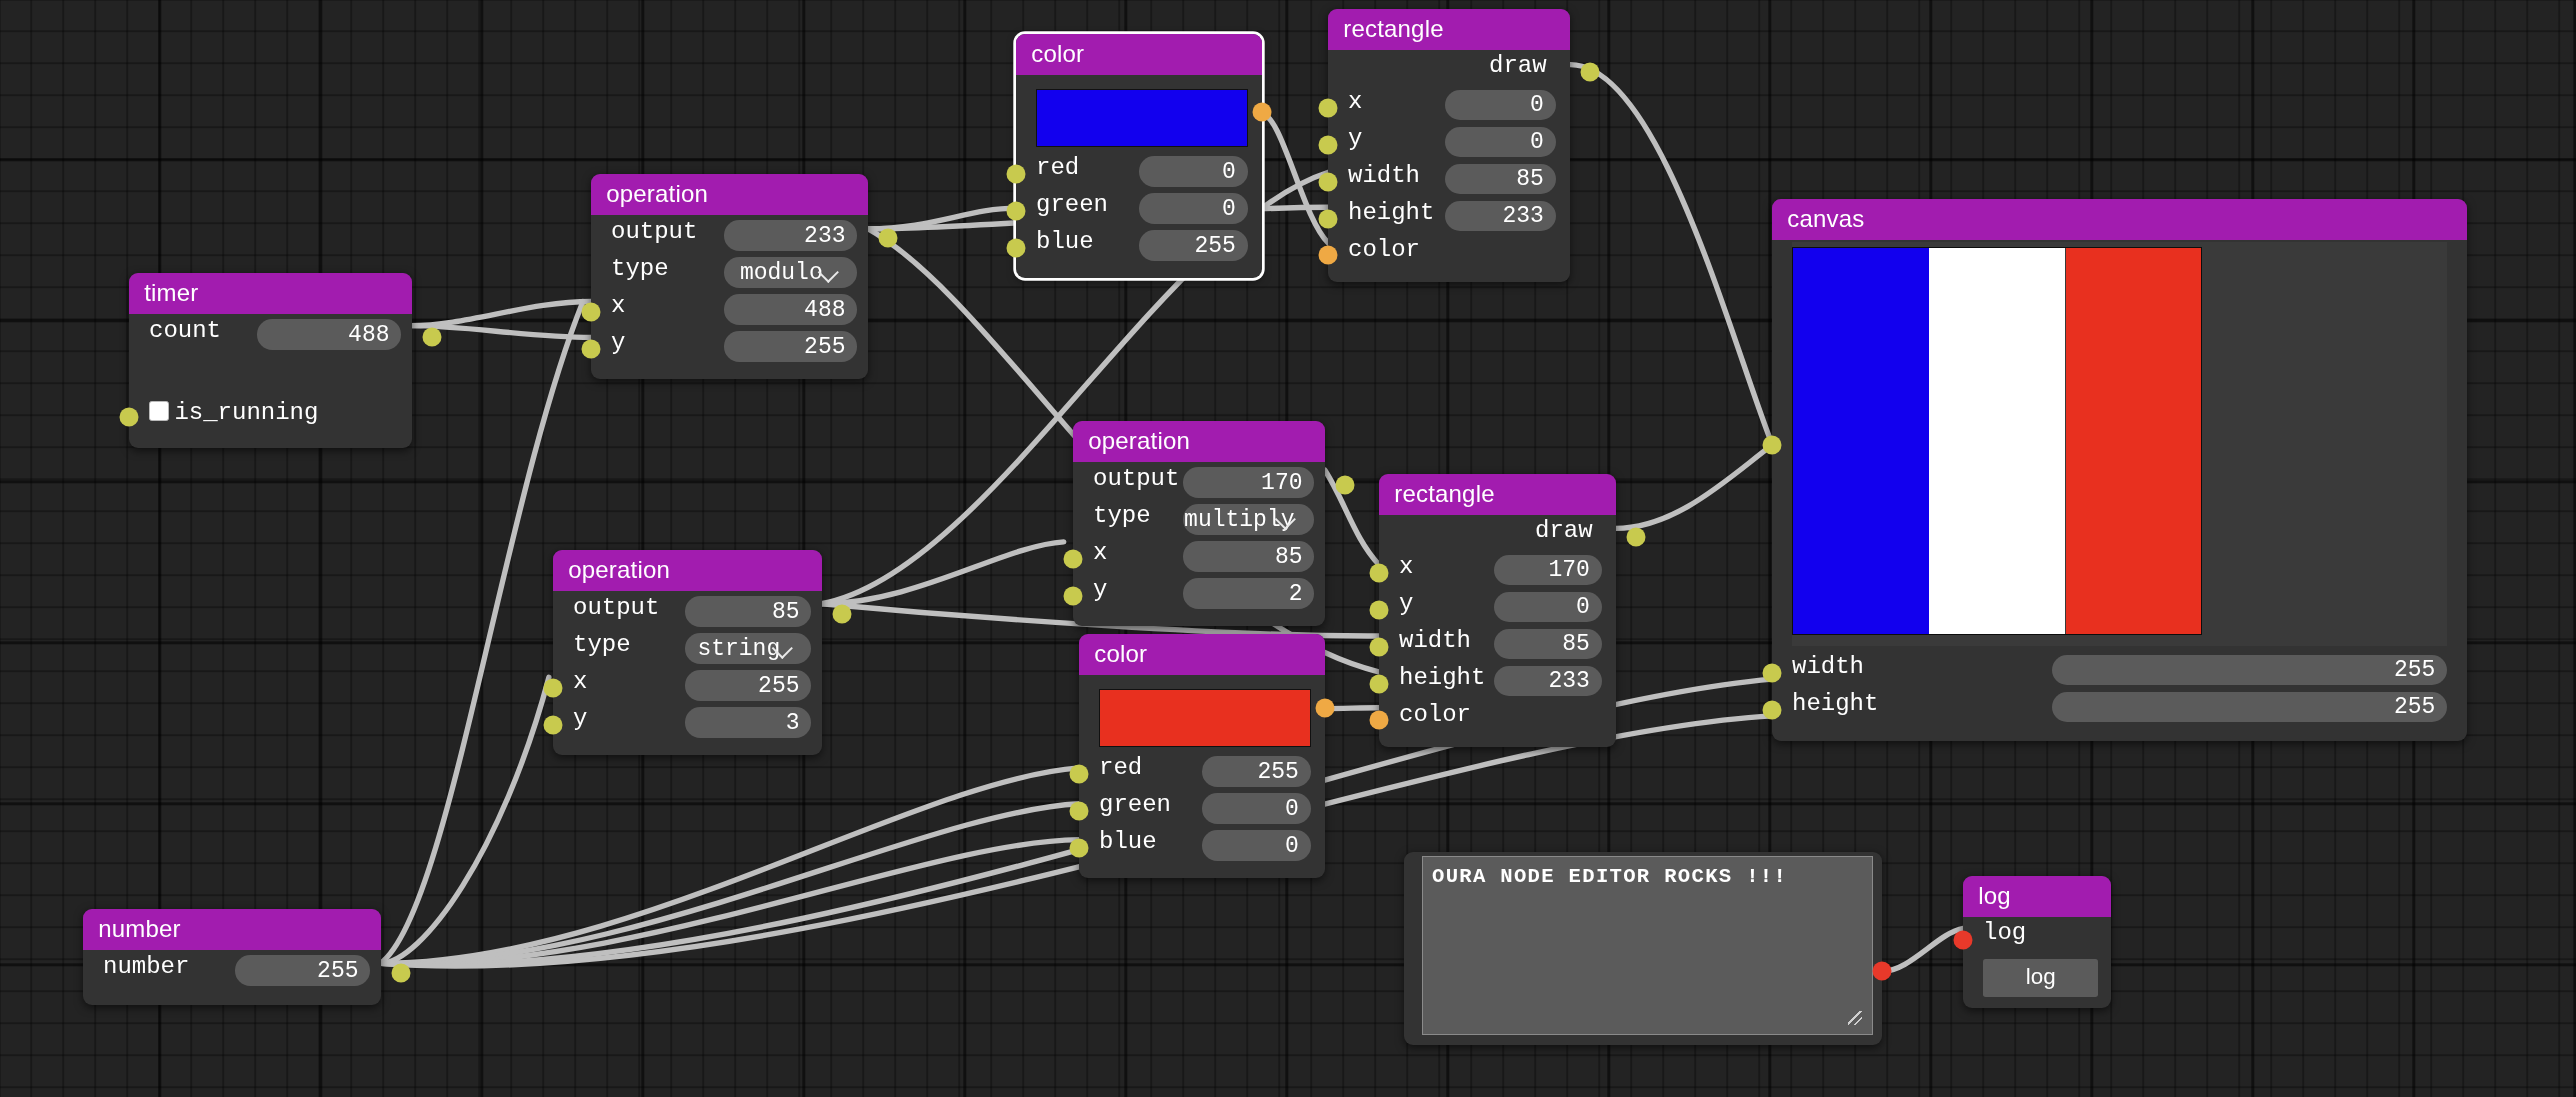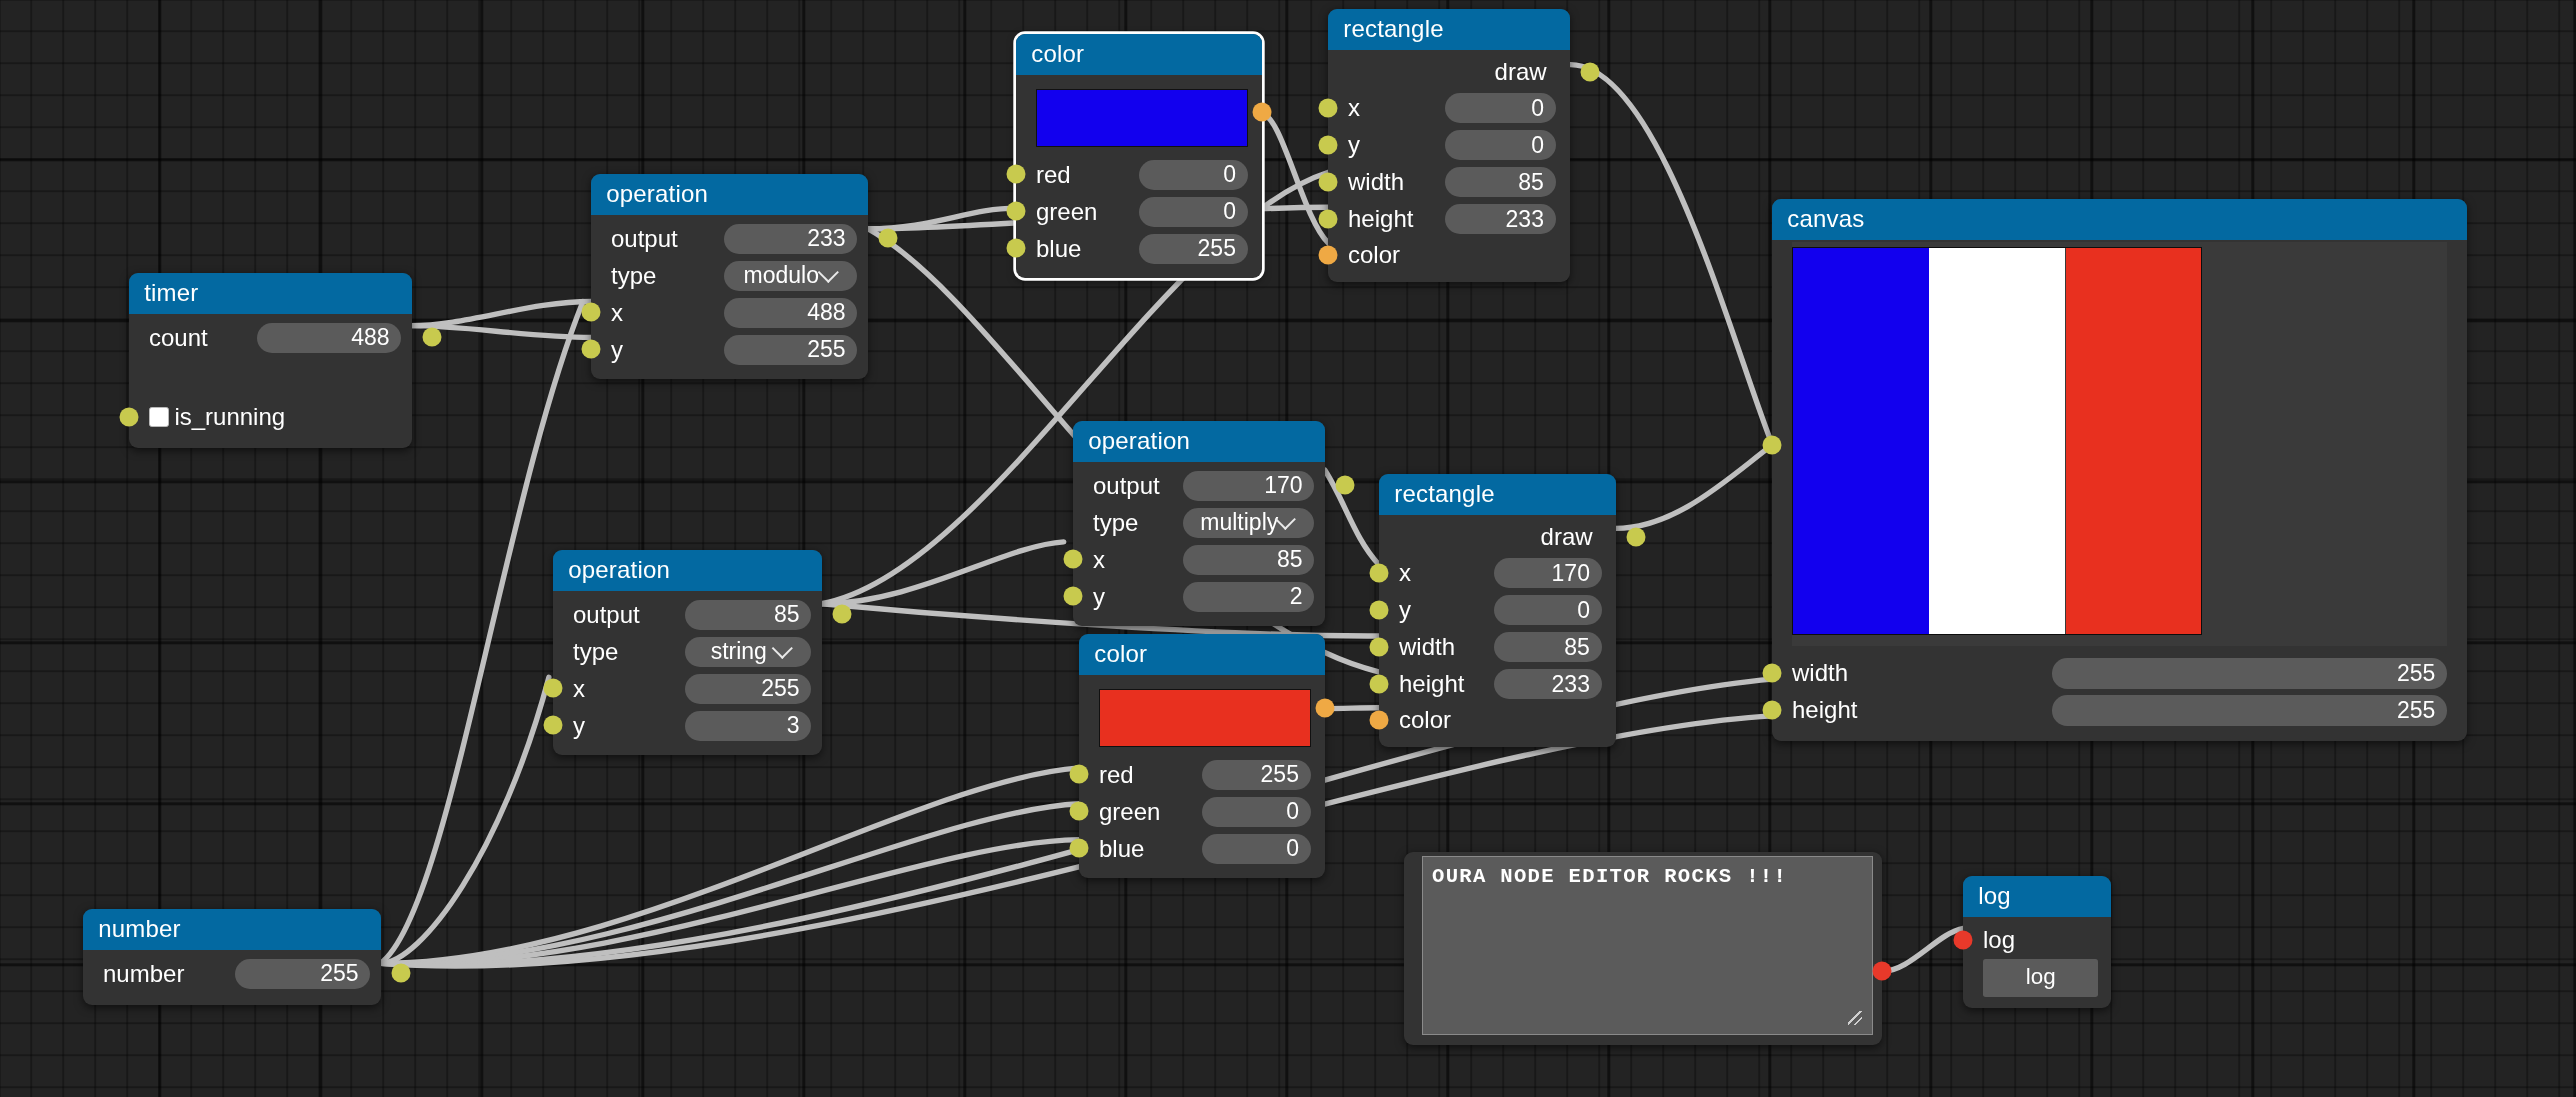--- a/index.html
+++ b/index.html
@@ -22,33 +22,34 @@
   #wires{position:absolute;left:0;top:0;width:2576px;height:1098px;pointer-events:none;}
   .node{
     position:absolute;
     background:#333333;
     border-radius:9px;
     box-shadow:0 2.7px 9px rgba(0,0,0,0.55);
     box-sizing:border-box;
   }
   .node.selected{ box-shadow:0 0 0 2.7px #ffffff, 0 2.7px 9px rgba(0,0,0,0.55); }
   .node-title{
-    background:#0369a1;
+    background:#a21caf;
     color:#ffffff;
     font-size:24px;
     line-height:1;
     padding:8px 0 9px 15.2px;
     border-radius:9px 9px 0 0;
     letter-spacing:0.2px;
   }
   .node-body{ padding:5.4px 10.8px 10.8px 20px; }
   .row{
-    display:flex;align-items:center;
+    display:flex;
     height:37px;
     position:relative;
+    font-family:Liberation Mono, monospace;
   }
   .row .lab{
     color:#ffffff;font-size:24px;line-height:1;white-space:nowrap;
   }
   .row .lab.r{ margin-left:auto; padding-right:9px;}
   .field{
     margin-left:auto;
     background:#5b5b5b;
     border-radius:15.2px;
     height:30.5px;

